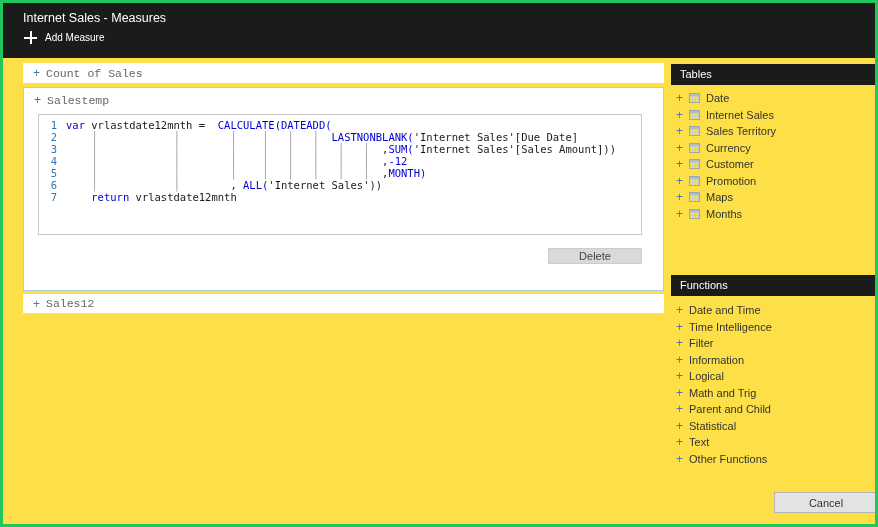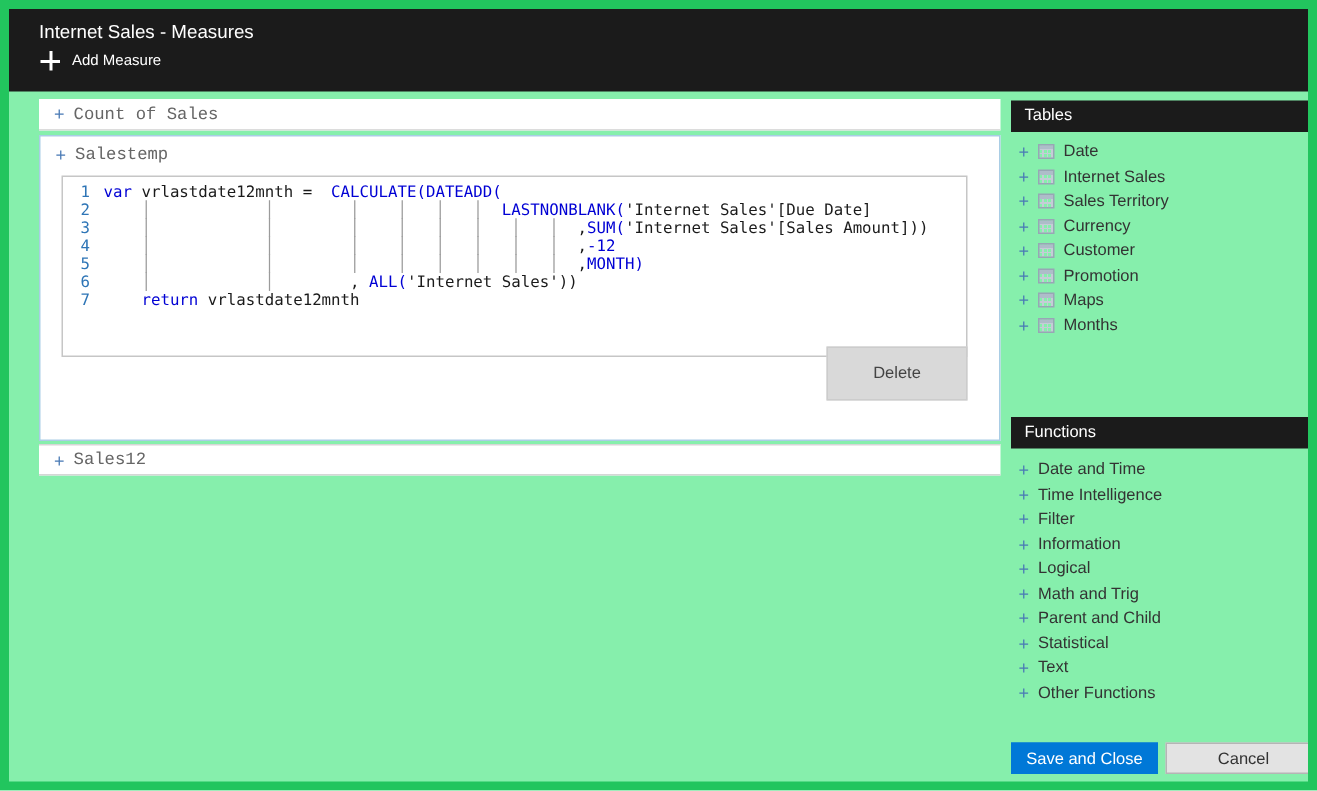--- a/index.html
+++ b/index.html
@@ -1,17 +1,17 @@
 <!DOCTYPE html>
 <html><head>
 <meta charset="utf-8">
 <style>
   html,body{margin:0;padding:0;background:#ffffff;}
   body{font-family:"Liberation Sans", sans-serif;}
-  .dialog{position:relative;width:878px;height:527px;border:6px solid #22c55e;box-sizing:border-box;background:#86efac;overflow:hidden;}
+  .dialog{position:relative;width:878px;height:527px;border:3px solid #22c55e;box-sizing:border-box;background:#fde047;overflow:hidden;}
   .titlebar{position:absolute;left:0;top:0;width:100%;height:55px;background:#1b1b1b;}
   .title{position:absolute;left:20px;top:8px;color:#ffffff;font-size:12.5px;}
   .add-measure{position:absolute;left:21px;top:28px;display:flex;align-items:center;gap:8px;color:#ffffff;cursor:pointer;background:none;border:none;padding:0;}
   .plus-icon{position:relative;width:13px;height:13px;display:inline-block;}
   .plus-icon::before{content:"";position:absolute;left:0;top:6px;width:13px;height:1.5px;background:#ffffff;}
   .plus-icon::after{content:"";position:absolute;left:6px;top:0;width:1.5px;height:13px;background:#ffffff;}
   .add-label{font-size:10px;color:#ffffff;}
   .measure-row{position:absolute;left:20px;width:641px;box-sizing:border-box;font-size:11.5px;display:flex;align-items:center;gap:6px;padding-left:10px;cursor:pointer;background:#fff;}
   .row-count{top:60px;height:21px;border-bottom:1px solid #dcdcdc;}
   .row-sales12{top:290px;height:21px;border-top:1px solid #d6d6d6;border-bottom:1px solid #d6d6d6;}
@@ -19,21 +19,21 @@
   .measure-label{color:#666666;font-family:Liberation Mono, monospace;}
   .salestemp-panel{position:absolute;left:20px;top:84px;width:641px;height:204px;border:1px solid #a9cde5;box-sizing:border-box;background:#ffffff;}
   .salestemp-head{position:absolute;left:10px;top:5px;display:flex;gap:6px;align-items:center;font-size:11.5px;cursor:pointer;}
   .code-editor{position:absolute;left:14px;top:26px;width:604px;height:121px;border:1px solid #c6c6c6;box-sizing:border-box;font-family:"DejaVu Sans Mono", monospace;font-size:10.5px;line-height:12px;padding-top:4px;overflow:hidden;background:#ffffff;cursor:text;}
   .code-line{display:flex;white-space:pre;}
   .ln{width:18px;text-align:right;margin-right:9px;color:#2e75b6;flex:none;}
   .code-text{white-space:pre;}
   .seg-k{color:#0000d4;}
   .seg-p{color:#1a1a1a;text-align:right;}
   .seg-g{color:#9b9b9b;}
-  .delete-btn{position:absolute;right:21px;bottom:26px;width:94px;height:36px;background:#d9d9d9;border:1px solid #cccccc;font-size:11px;color:#444444;font-family:"Liberation Sans", sans-serif;cursor:pointer;margin-top:36px;}
+  .delete-btn{position:absolute;right:21px;bottom:26px;width:94px;height:16px;background:#d9d9d9;border:1px solid #cccccc;font-size:11px;color:#444444;font-family:"Liberation Sans", sans-serif;cursor:pointer;margin-top:36px;}
   .side-header{position:absolute;left:668px;width:237px;height:21px;background:#1b1b1b;color:#ffffff;font-size:11px;line-height:21px;padding-left:9px;box-sizing:border-box;}
   .tables-header{top:61px;}
   .functions-header{top:272px;}
   .side-list{position:absolute;left:668px;width:203px;}
   .tables-list{top:87px;}
   .functions-list{top:299px;}
   .side-item{height:16.5px;display:flex;align-items:center;gap:6px;font-size:11px;color:#333333;padding-left:5px;cursor:pointer;}
   .table-icon{width:11px;height:10px;box-sizing:border-box;border:1px solid #98a6b5;flex:none;background:
     linear-gradient(#aebdc9 0 2.5px, rgba(0,0,0,0) 2.5px),
     repeating-linear-gradient(to right, rgba(0,0,0,0) 0 2px, #c4cdd6 2px 3px),
@@ -164,16 +164,15 @@
       <div class="side-item">
         <span class="expander">+</span>
         <span>Text</span>
       </div>
       <div class="side-item">
         <span class="expander">+</span>
         <span>Other Functions</span>
       </div>
     </div>
 
-  <button class="btn-primary">Save and Close</button>
   <button class="btn-cancel">Cancel</button>
 
 </div>
 
 </body></html>

